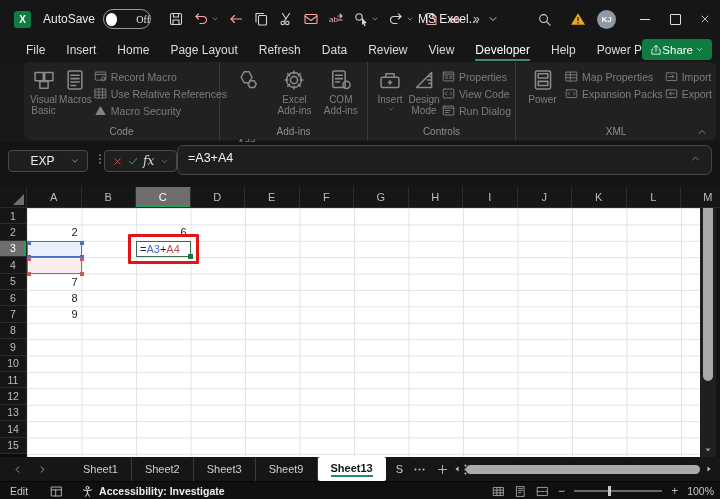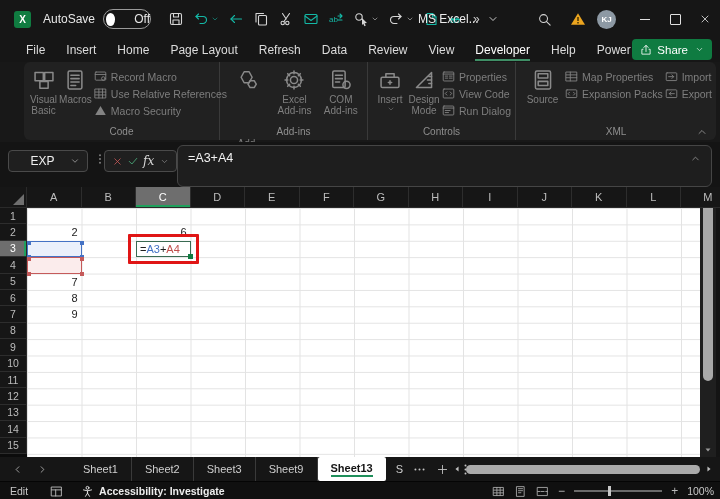--- a/index.html
+++ b/index.html
@@ -6,40 +6,40 @@
   .app{position:relative;width:720px;height:499px;background:#141414;overflow:hidden;
        font-family:"Liberation Sans",sans-serif;color:#d8d8d8;-webkit-font-smoothing:antialiased;}
   svg{display:block;}
   
   .titlebar{position:absolute;left:0;top:0;width:720px;height:38px;background:#161616;display:flex;align-items:center;}
   .excel-logo{width:17px;height:17px;margin-left:14px;border-radius:3px;background:#107C41;color:#fff;
               font-size:10px;font-weight:bold;display:flex;align-items:center;justify-content:center;}
   .autosave-label{font-size:12px;color:#e8e8e8;margin-left:12px;}
   .toggle{margin-left:8px;width:46px;height:18px;border:1px solid #9a9a9a;border-radius:10px;display:flex;align-items:center;}
   .knob{width:13px;height:13px;border-radius:50%;background:#fff;margin-left:2px;}
-  .toggle-state{font-size:12px;color:#e6e6e6;margin-left:19px;}
+  .toggle-state{font-size:10px;color:#e6e6e6;margin-left:19px;font-family:Liberation Serif, serif;}
   .qat{display:flex;align-items:center;margin-left:14px;gap:3px;}
   .tbtn{height:24px;padding:0 3px;display:flex;align-items:center;color:#d6d6d6;}
-  .tbtn.dim{color:#14b8a6;}
+  .tbtn.dim{color:#fca5a5;}
   .chev{margin-left:2px;color:inherit;}
   .overflow-gl{font-size:12px;color:#d0d0d0;margin-left:6px;letter-spacing:1px;}
   .doc-title{position:absolute;left:418px;top:0;height:38px;display:flex;align-items:center;gap:6px;font-size:12px;color:#ececec;}
   .tb-right{position:absolute;right:0;top:0;height:38px;display:flex;align-items:center;}
   .avatar{width:19px;height:19px;border-radius:50%;background:#8d99a4;color:#fff;font-size:8px;font-weight:bold;
           display:flex;align-items:center;justify-content:center;}
   .win-btn{width:30px;height:38px;display:flex;align-items:center;justify-content:center;color:#e0e0e0;}
   
   .menubar{position:absolute;left:0;top:38px;width:720px;height:24px;background:#161616;display:flex;align-items:center;}
   .menu-items{display:flex;align-items:center;gap:21px;margin-left:26px;font-size:12px;color:#dcdcdc;}
   .mi{padding:3px 0 2px;border-bottom:2px solid transparent;white-space:nowrap;}
   .mi.active{color:#fff;border-bottom-color:#3f8f66;}
   .menu-right{position:absolute;right:8px;top:1px;display:flex;align-items:center;gap:7px;}
   .comments-btn{display:flex;align-items:center;gap:6px;height:21px;padding:0 9px;border:1px solid #616161;border-radius:4px;
                 font-size:11.5px;color:#f0f0f0;background:#1d1d1d;}
-  .share-btn{display:flex;align-items:center;gap:5px;height:21px;padding:0 8px;border-radius:4px;background:#0F7B41;
+  .share-btn{display:flex;align-items:center;height:21px;padding:0 8px;border-radius:4px;background:#0F7B41;
              font-size:11.5px;color:#fff;}
   
   .ribbon{position:absolute;left:0;top:62px;width:720px;height:80px;background:#181818;}
   .ribbon-panel{position:absolute;left:24px;top:0;right:4px;height:78px;background:#212121;border-radius:6px;display:flex;}
   .rgroup{position:relative;border-right:1px solid #3a3a3a;box-sizing:border-box;flex-shrink:0;}
   .rgroup:last-child{border-right:none;}
   .rbody{display:flex;align-items:flex-start;padding:5px 4px 0 6px;gap:2px;height:56px;}
   .rlabel{position:absolute;bottom:3px;left:0;right:0;text-align:center;font-size:10px;color:#8f8f8f;}
   .bigbtn{display:flex;flex-direction:column;align-items:center;color:#828282;padding-top:2px;}
   .bigbtn .ricon{color:#8a8a8a;}
@@ -53,21 +53,21 @@
   .namebox{position:absolute;left:8px;top:8px;width:80px;height:22px;background:#1f1f1f;border:1px solid #4a4a4a;border-radius:4px;
            display:flex;align-items:center;box-sizing:border-box;}
   .namebox-text{font-size:12px;color:#f0f0f0;margin-left:8px;flex:1;text-align:center;}
   .namebox .chev{margin-right:7px;color:#b9b9b9;}
   .fx-dots{position:absolute;left:94px;top:11px;color:#8a8a8a;}
   .fxgroup{position:absolute;left:104px;top:8px;height:22px;border:1px solid #4a4a4a;border-radius:4px;background:#1f1f1f;
            display:flex;align-items:center;gap:4px;padding:0 7px;box-sizing:border-box;}
   .fx-cancel{color:#D05C5C;}
   .fx-enter{color:#4DB380;}
   .fx-label{font-style:italic;font-family:"DejaVu Serif",serif;font-size:12px;color:#d8d8d8;}
-  .formula-input{position:absolute;left:177px;top:3px;right:8px;height:42px;background:#1e1e1e;border:1px solid #454545;
+  .formula-input{position:absolute;left:177px;top:3px;right:8px;height:30px;background:#1e1e1e;border:1px solid #454545;
                  border-radius:6px;box-sizing:border-box;}
   .formula-text{position:absolute;left:10px;top:5px;font-size:12.5px;color:#f2f2f2;}
   .formula-collapse{position:absolute;right:10px;top:7px;color:#a0a0a0;}
   
   .grid{position:absolute;left:0;top:187px;width:720px;height:270px;background:#0c0c0c;overflow:hidden;}
   .corner{position:absolute;left:0;top:0;width:27px;height:21px;background:#161616;border-right:1px solid #2a2a2a;
           border-bottom:1px solid #2a2a2a;box-sizing:border-box;}
   .corner-tri{position:absolute;right:2px;bottom:2px;width:0;height:0;border-left:11px solid transparent;border-bottom:11px solid #6f6f6f;}
   .ch,.rh{position:absolute;background:#161616;color:#bdbdbd;display:flex;align-items:center;justify-content:center;box-sizing:border-box;}
   .ch{top:0;height:21px;font-size:11px;border-right:1px solid #2d2d2d;border-bottom:1px solid #2a2a2a;}
@@ -435,21 +435,21 @@
         <section class="rgroup" style="width: 200px;">
           <div class="rbody">
             <div class="bigbtn" style="width: 50px;">
               <span class="ricon">
                 <svg width="22" height="22" viewBox="0 0 16 16" fill="none" stroke="currentColor" stroke-width="1.1" stroke-linecap="round" stroke-linejoin="round">
                   <rect x="2.5" y="1.5" width="11" height="13" rx="1"></rect>
                   <rect x="4.5" y="3.5" width="7" height="3"></rect>
                   <rect x="4.5" y="9" width="7" height="3"></rect>
                 </svg>
               </span>
-              <span class="blabel">Source</span>
+              <span class="blabel">Power</span>
             </div>
             <div class="scol">
               <div class="smallbtn">
                 <span class="ricon">
                   <svg width="13" height="13" viewBox="0 0 16 16" fill="none" stroke="currentColor" stroke-width="1.1" stroke-linecap="round" stroke-linejoin="round">
                     <rect x="1.5" y="2.5" width="13" height="11"></rect>
                     <path d="M1.5 6 h13 M1.5 9.5 h13 M6.5 2.5 v11"></path>
                   </svg>
                 </span>
                 <span>Map Properties</span>

